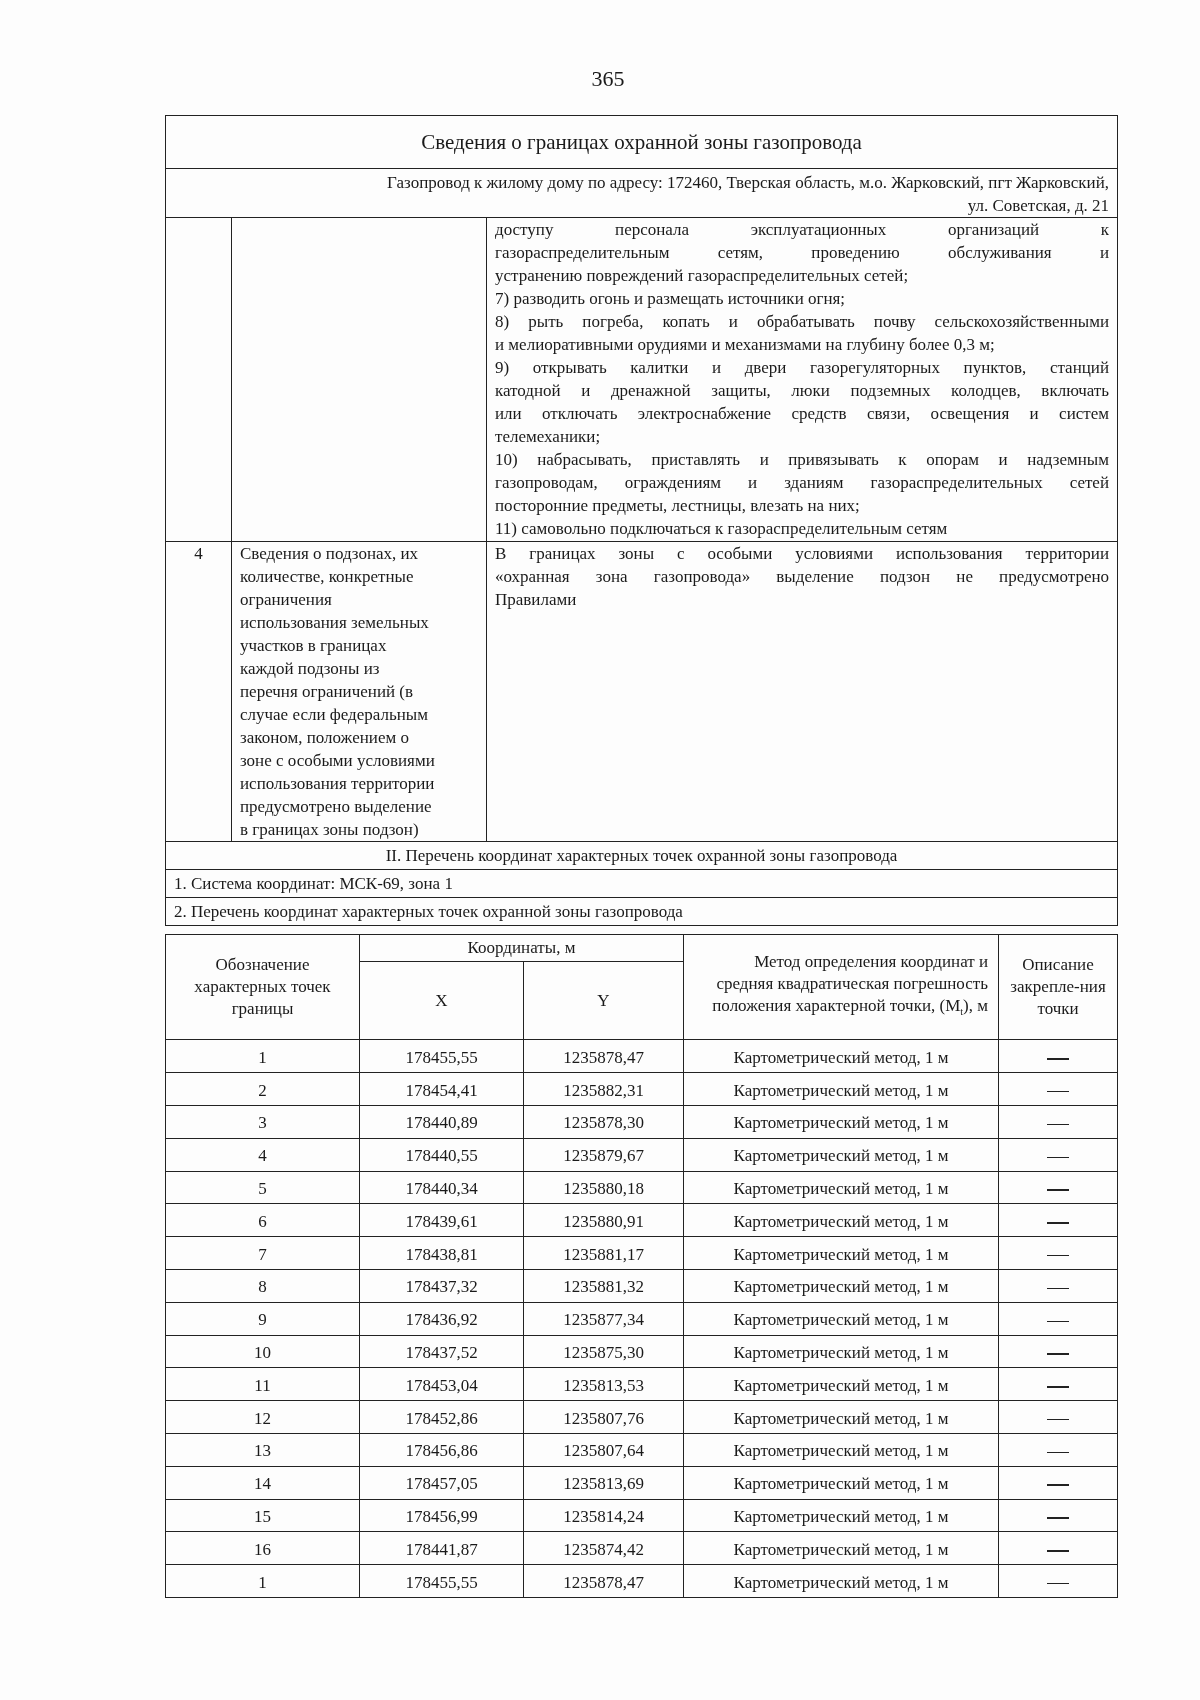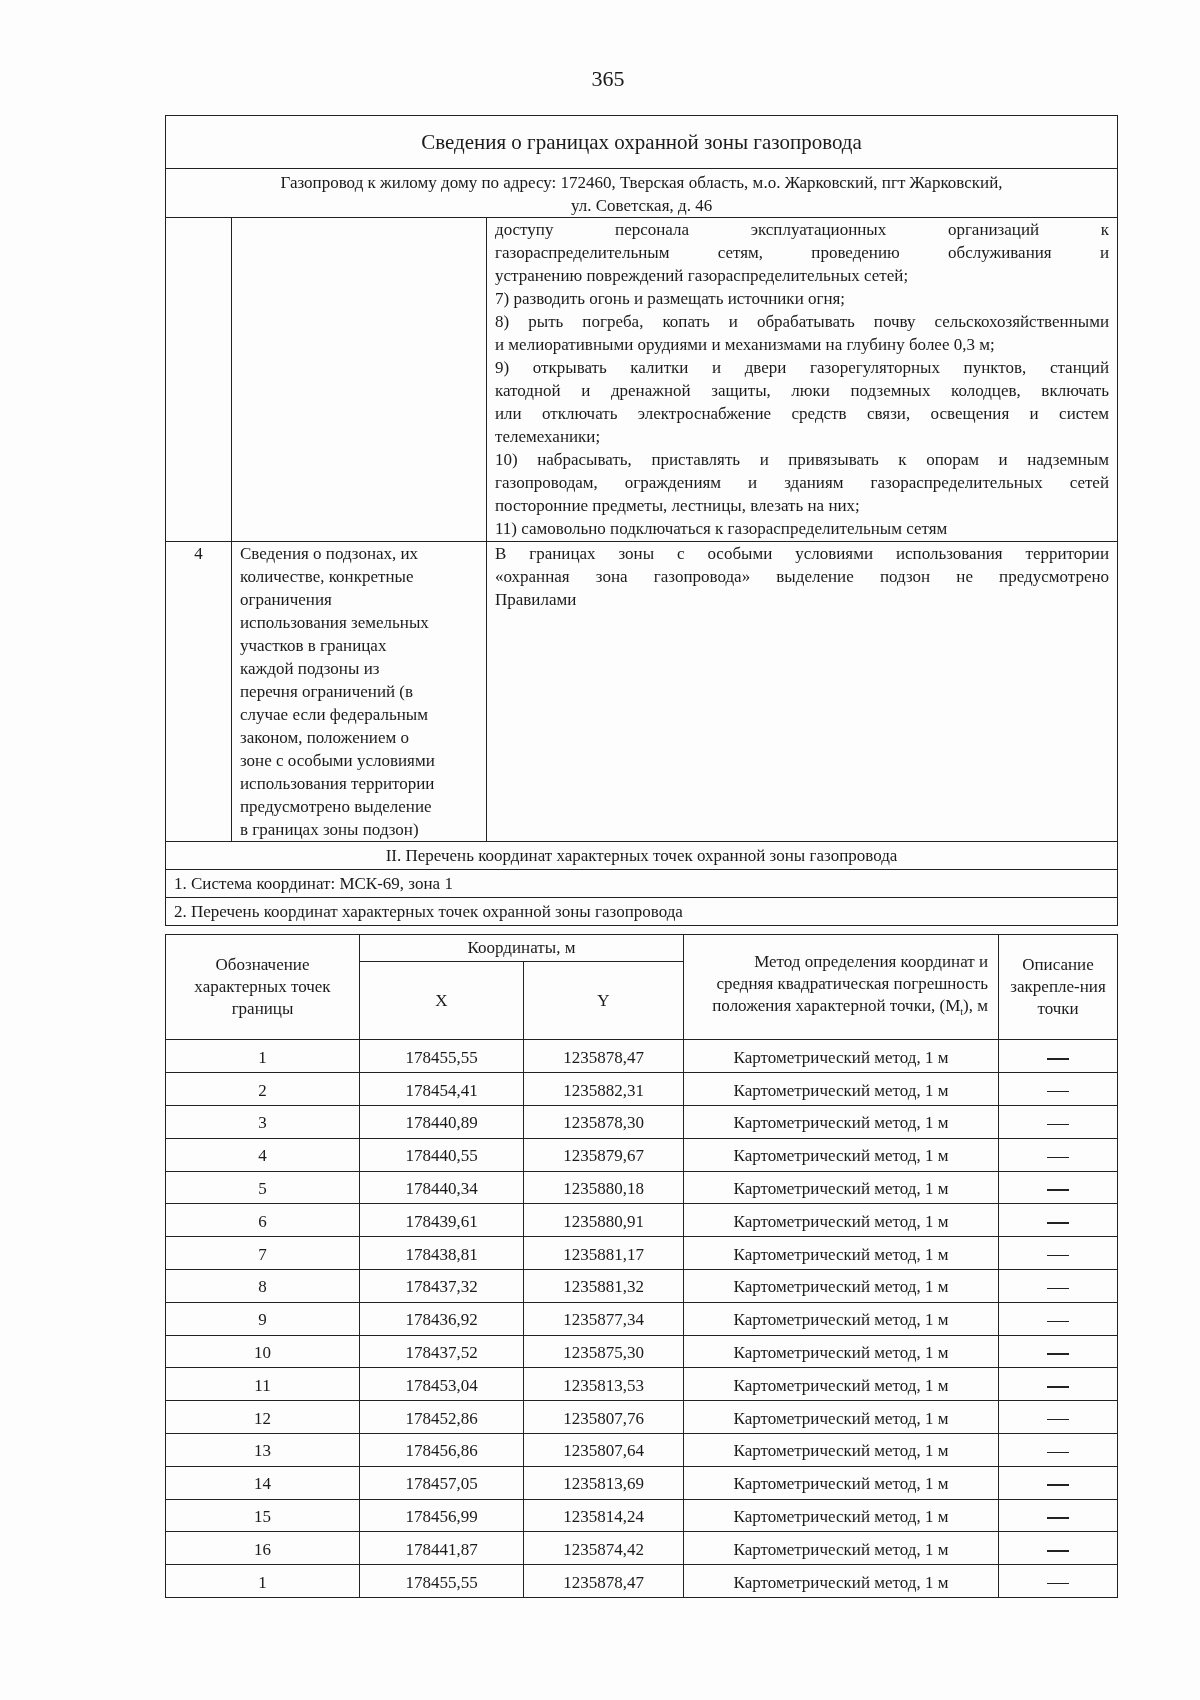--- a/index.html
+++ b/index.html
@@ -22,21 +22,21 @@
     table-layout: fixed;
     font-size: 17px;
     line-height: 23px;
   }
   table.main td {
     border: 1.5px solid #222;
     padding: 0 8px;
     vertical-align: top;
   }
   .title-cell { text-align: center; font-size: 21px; height: 52px; vertical-align: middle !important; }
-  .address-cell { text-align: center; line-height: 23px; padding-top: 2px !important; }
+  .address-cell { text-align: right; line-height: 23px; padding-top: 2px !important; }
   .center { text-align: center; }
   .section-cell { text-align: center; height: 27px; vertical-align: middle !important; }
   .plain-cell { height: 27px; vertical-align: middle !important; }
   .line { display: block; }
   .line-just { display: block; text-align: justify; text-align-last: justify; }
 
   table.coords {
     position: absolute; left: 165px; top: 934px;
     width: 952px;
     border-collapse: collapse;
@@ -66,21 +66,21 @@
     <col style="width:255px">
     <col style="width:631px">
   </colgroup>
   <tbody>
       <tr>
     <td colspan="3" class="title-cell">Сведения о границах охранной зоны газопровода</td>
   </tr>
   <tr>
     <td colspan="3" class="address-cell">
       <span class="line">Газопровод к жилому дому по адресу: 172460, Тверская область, м.о. Жарковский, пгт Жарковский,</span>
-      <span class="line">ул. Советская, д. 46</span>
+      <span class="line">ул. Советская, д. 21</span>
     </td>
   </tr>
   <tr>
     <td></td>
     <td></td>
     <td style="padding-bottom:1px;margin-top:39px;">
       <span class="line-just">доступу персонала эксплуатационных организаций к</span>
       <span class="line-just">газораспределительным сетям, проведению обслуживания и</span>
       <span class="line">устранению повреждений газораспределительных сетей;</span>
       <span class="line">7) разводить огонь и размещать источники огня;</span>

